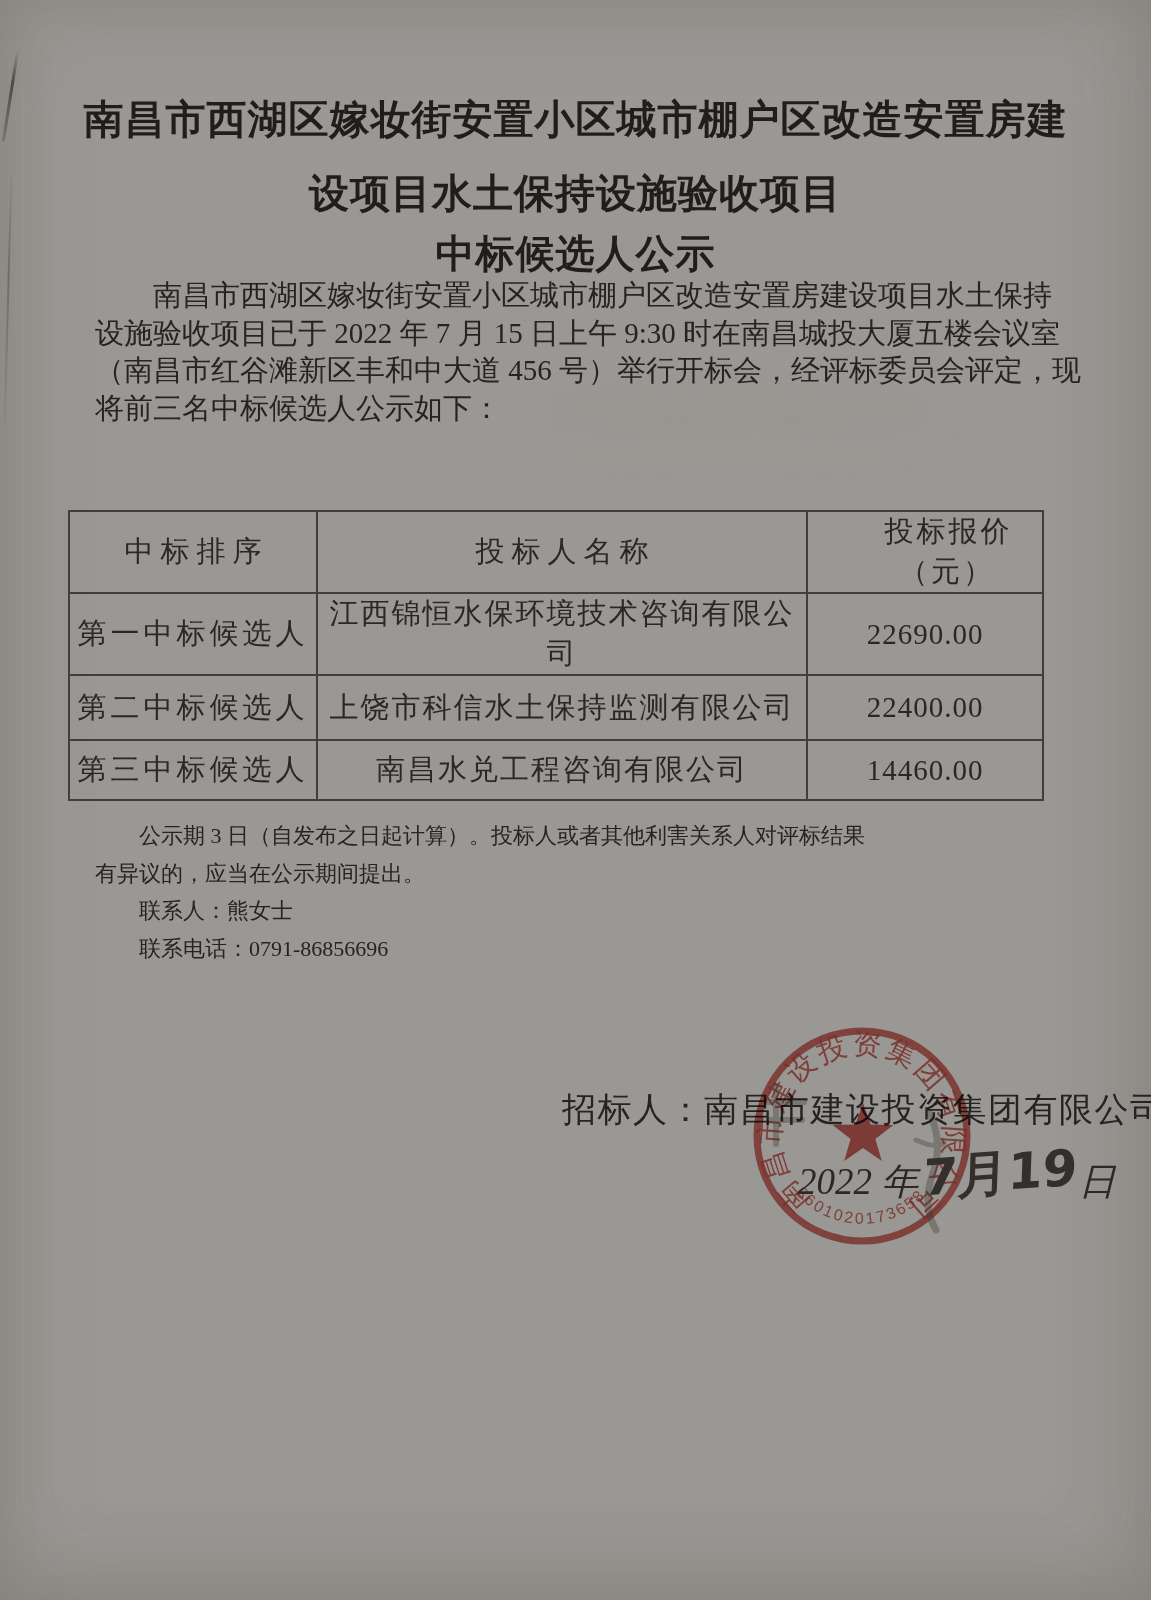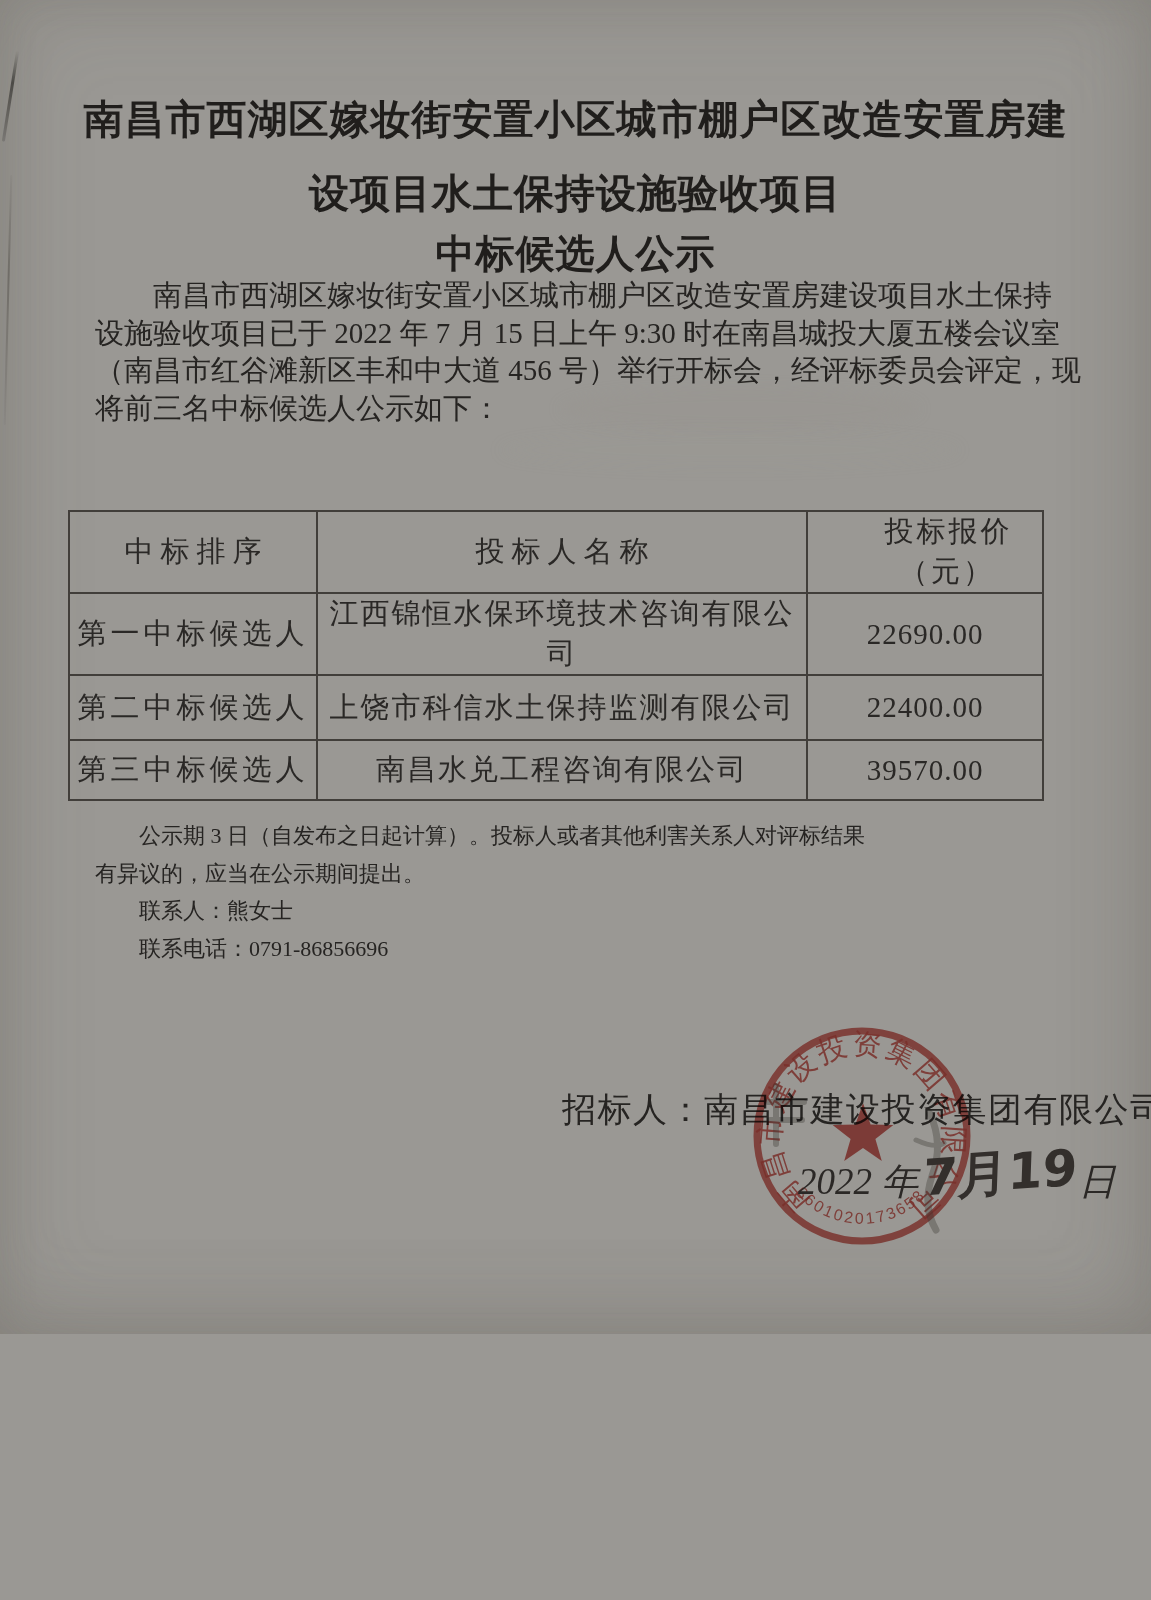--- a/index.html
+++ b/index.html
@@ -1,18 +1,18 @@
 <!DOCTYPE html>
 <html><head>
 <meta charset="utf-8">
 <style>
   html,body { margin:0; padding:0; background:#9a9894; }
   .page {
     position: relative;
-    width: 1151px; height: 1334px;
+    width: 1151px; height: 1600px;
     margin: 0 auto;
     overflow: hidden;
     background:
       radial-gradient(ellipse 60% 40% at 45% 28%, rgba(255,255,255,.45), rgba(255,255,255,0) 70%),
       linear-gradient(100deg, #e2e0dc, #ecsseae6 16%, #efede9 50%, #e7e5e1 84%, #dedcd8),
       #e9e7e3;
     font-family: "Liberation Serif", "DejaVu Serif", serif;
     color: #262422;
   }
   .vignette {
@@ -122,21 +122,21 @@
         <td class="price">22690.00</td>
       </tr>
       <tr class="dr2">
         <td class="rank">第二中标候选人</td>
         <td class="bidder">上饶市科信水土保持监测有限公司</td>
         <td class="price">22400.00</td>
       </tr>
       <tr class="dr3">
         <td class="rank">第三中标候选人</td>
         <td class="bidder">南昌水兑工程咨询有限公司</td>
-        <td class="price">39570.00</td>
+        <td class="price">14460.00</td>
       </tr>
     </tbody>
   </table>
 
   <div class="notice">
     <div class="line ind">公示期 3 日（自发布之日起计算）。投标人或者其他利害关系人对评标结果</div>
     <div class="line">有异议的，应当在公示期间提出。</div>
     <div class="line ind">联系人：熊女士</div>
     <div class="line ind">联系电话：0791-86856696</div>
   </div>

